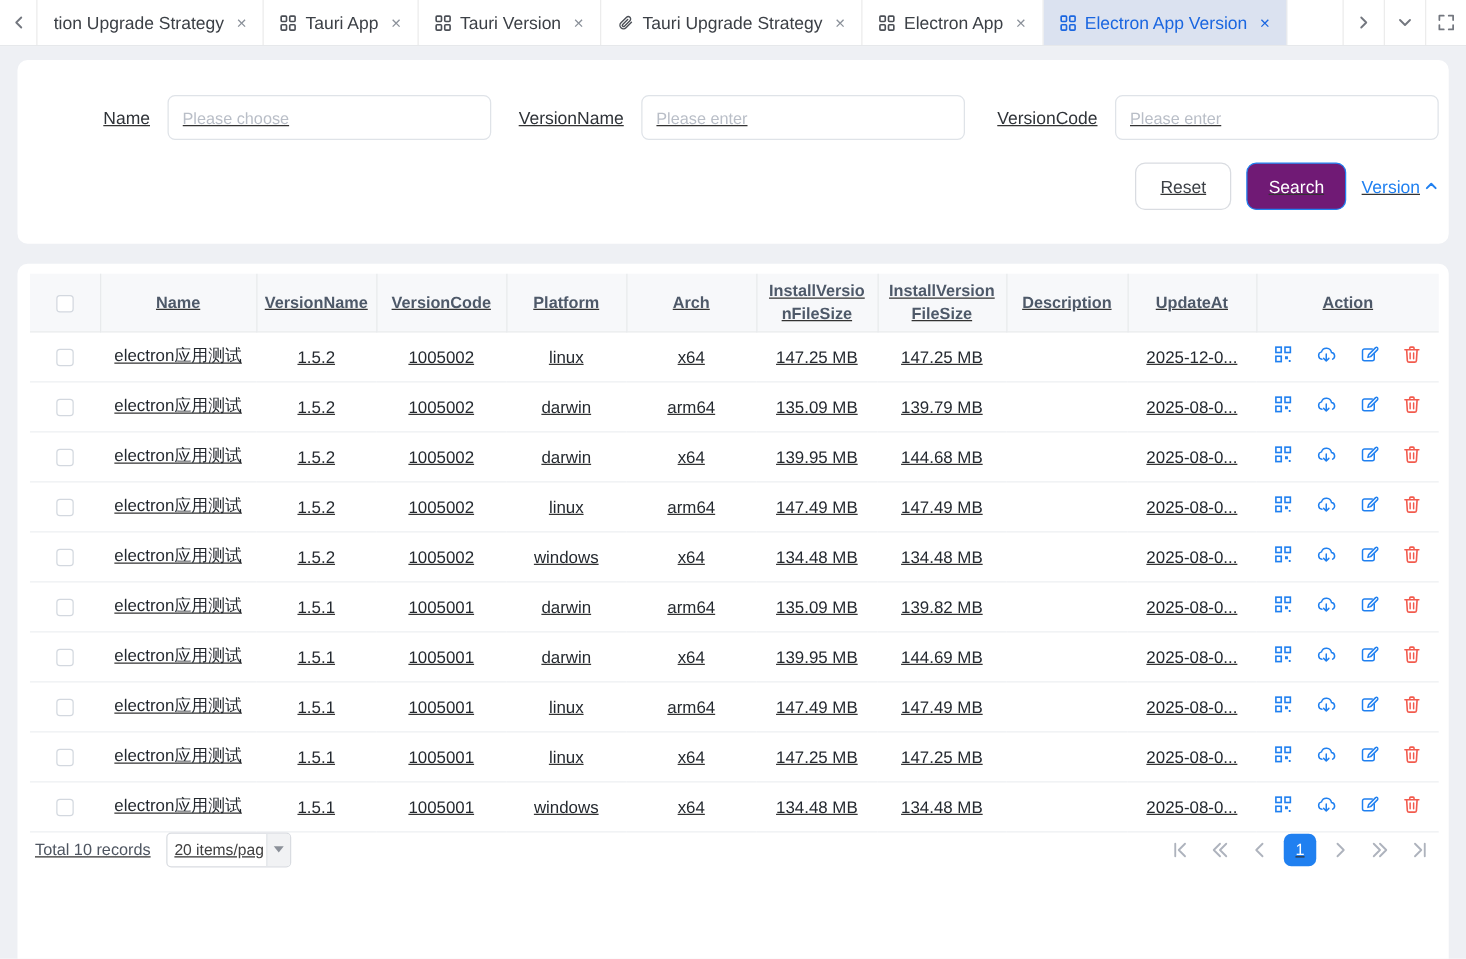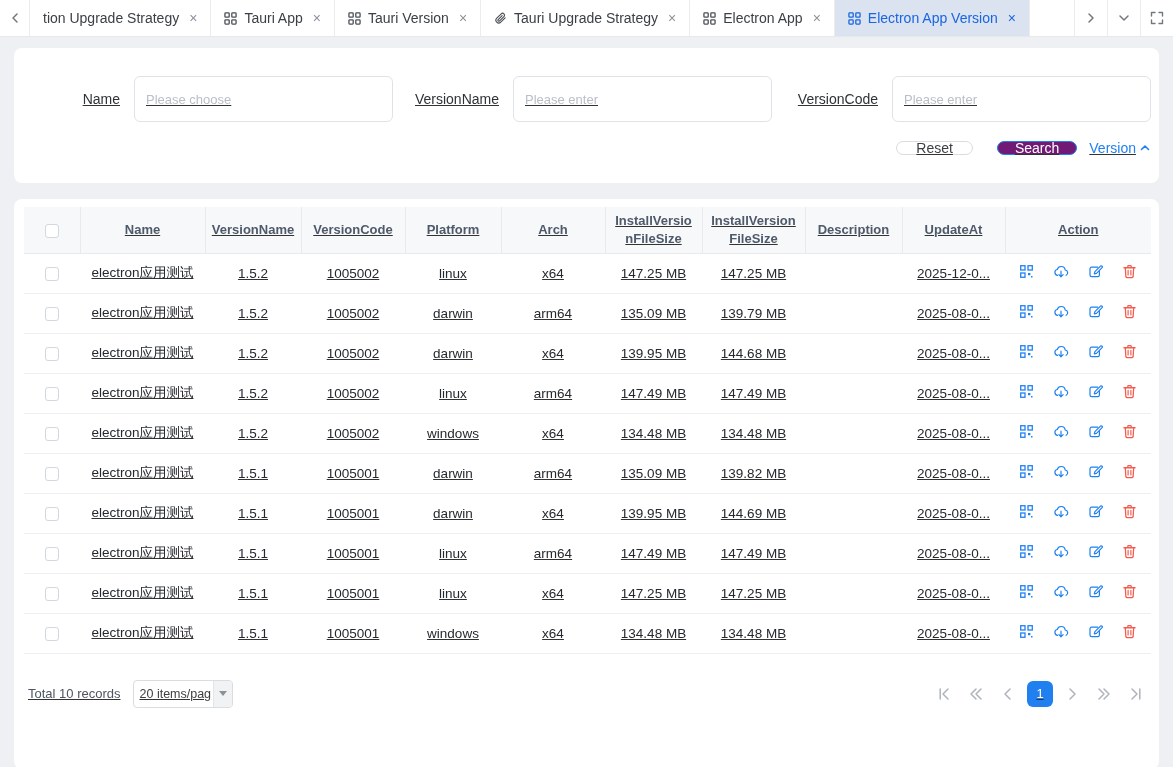--- a/index.html
+++ b/index.html
@@ -48,35 +48,35 @@
   
   .card { background: #fff; border-radius: 8px; text-decoration: underline; }
   .search-card { margin: 11px 14px 0; padding: 28px 8px 27px 0; }
   .table-card { margin: 16px 14px 0; padding: 8px 8px 0 10px; height: 570px; }
 
   
   .search-form { display: flex; }
   .form-item { flex: 1; display: flex; align-items: center; }
   .form-item label { flex: 0 0 106px; text-align: right; margin-right: 14px; color: #2f3338; }
   .form-item input {
-    flex: 1; height: 46px; min-width: 0;
+    flex: 1; height: 36px; min-width: 0;
     border: 1px solid #dfe3e8; border-radius: 6px;
     padding: 0 11px; font-size: 13px; color: #333;
     font-family: "Liberation Sans", sans-serif;
     outline: none; background: #fff;
   }
   .form-item input::placeholder { color: #b9bec7; }
   .actions-row {
     display: flex; justify-content: flex-end; align-items: center;
     gap: 12px; margin-top: 18px;
   }
   .btn {
-    height: 14px; border-radius: 8px; font-size: 14px;
+    height: 38px; border-radius: 8px; font-size: 14px;
     display: inline-flex; align-items: center; justify-content: center;
-    cursor: pointer; font-family: "Liberation Sans", sans-serif; margin-left: 12px;
+    cursor: pointer; font-family: "Liberation Sans", sans-serif;
   }
   .btn-plain { background: #fff; border: 1px solid #d9dce1; color: #3c4046; padding: 0 19px; }
   .btn-primary { background: #701a75; border: 1px solid #2080f0; color: #fff; padding: 0 17px; }
   .link-collapse {
     color: #2080f0; display: inline-flex; align-items: center; gap: 3px; cursor: pointer;
   }
 
   
   .toolbar { display: flex; justify-content: flex-end; padding: 0 0 12px; }
   .data-table { width: 1127px; border-collapse: collapse; table-layout: fixed; }
@@ -96,21 +96,21 @@
     display: inline-block; width: 14px; height: 14px;
     border: 1px solid #d3d8df; border-radius: 3px; background: #fff;
     vertical-align: middle; cursor: pointer;
   }
   .action-cell .acts { display: inline-flex; align-items: center; gap: 19px; }
   .act { display: inline-flex; cursor: pointer; }
   .act.blue { color: #2080f0; }
   .act.red { color: #f25b4e; }
 
   
-  .table-footer { display: flex; align-items: center; margin-top: 26px; padding: 0 2px 0 4px; }
+  .table-footer { display: flex; align-items: center; padding: 0 2px 0 4px; }
   .total-text { font-size: 13px; color: #4e5560; }
   .page-size-select {
     margin-left: 12px; width: 100px; height: 28px;
     border: 1px solid #d9dce1; border-radius: 4px;
     display: flex; align-items: center; cursor: pointer; background: #fff; overflow: hidden;
   }
   .page-size-select .sel-text {
     flex: 1; font-size: 12.5px; color: #404040; padding: 0 6px;
     white-space: nowrap; overflow: hidden;
   }

